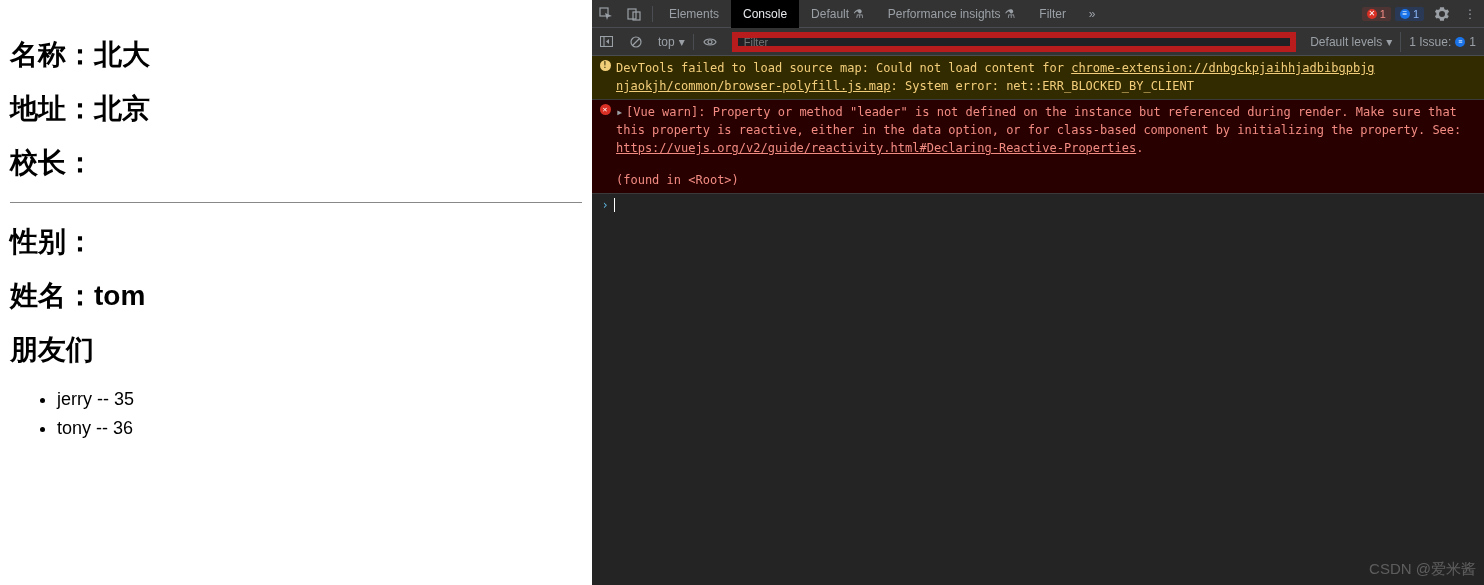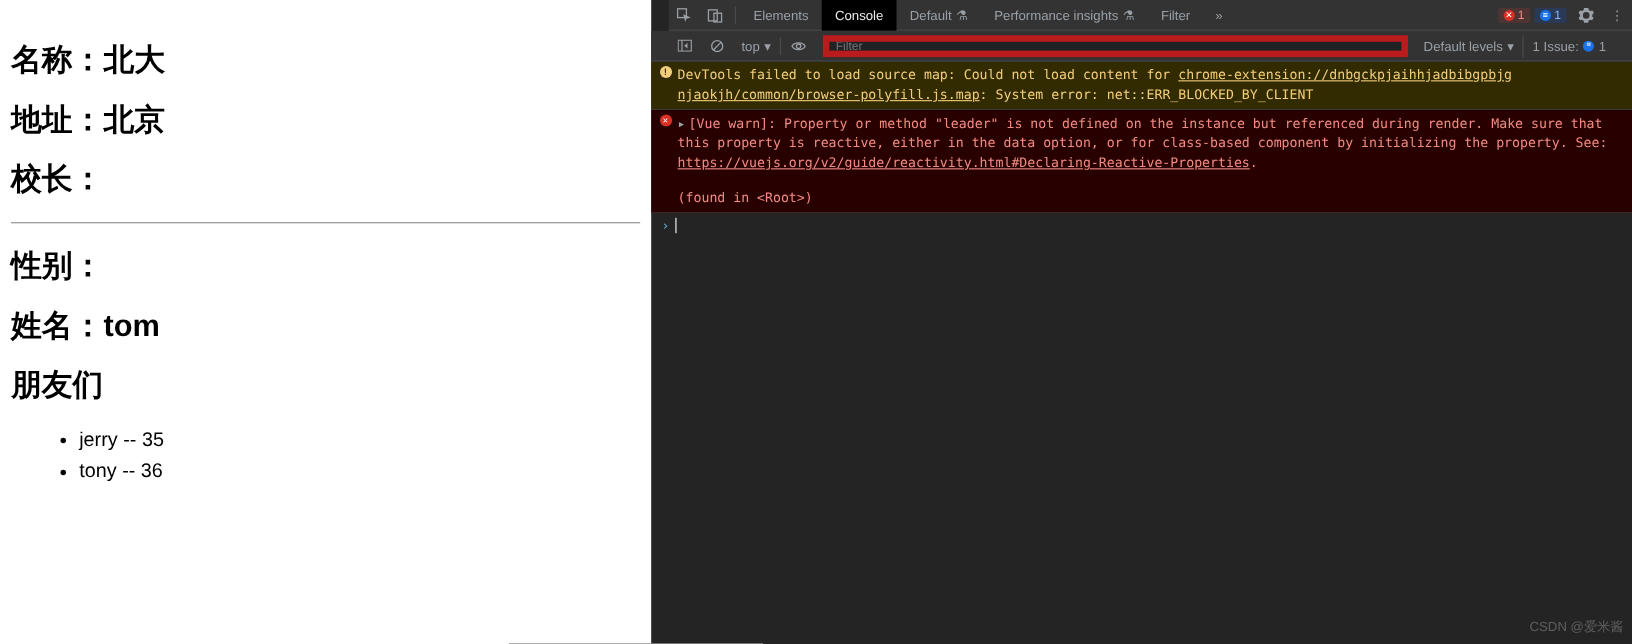--- a/index.html
+++ b/index.html
@@ -1,36 +1,36 @@
 <!DOCTYPE html>
 <html><head>
 <meta charset="utf-8">
 <style>
 * { margin: 0; padding: 0; box-sizing: border-box; }
 body { display: flex; width: 1484px; height: 585px; font-family: "Microsoft YaHei", Arial, sans-serif; overflow: hidden; }
 .page { width: 592px; background: #fff; padding: 20px 10px; }
 .page h2 { font-size: 28px; font-weight: bold; margin: 16px 0; }
 .page hr { border: none; border-top: 1px solid #888; margin: 20px 0; }
-.page ul { margin-left: 62px; margin-top: 12px; }
+.page ul { margin-left: 47px; margin-top: 12px; }
 .page li { font-size: 18px; line-height: 1.6; }
 
 .devtools { flex: 1; background: #242424; color: #cfd0d0; display: flex; flex-direction: column; font-family: "Segoe UI", Arial, sans-serif; font-size: 12px; }
-.dt-tabs { display: flex; align-items: center; height: 28px; background: #333; border-bottom: 1px solid #494c50; margin-left: 16px; }
+.dt-tabs { display: flex; align-items: center; height: 28px; background: #333; border-bottom: 1px solid #494c50; }
 .dt-icon { width: 28px; height: 28px; display: flex; align-items: center; justify-content: center; color: #9aa0a6; cursor: pointer; }
 .dt-tab { padding: 0 12px; height: 28px; display: flex; align-items: center; color: #9aa0a6; cursor: pointer; gap: 4px; }
 .dt-tab.active { background: #000; color: #e8eaed; }
 .dt-spacer { flex: 1; }
 .dt-badge { display: inline-flex; align-items: center; gap: 3px; padding: 1px 5px; border-radius: 2px; font-size: 11px; margin-right: 4px; }
 .dt-badge.err { background: #4e3534; color: #f28b82; }
 .dt-badge.info { background: #2a3a56; color: #8ab4f8; }
 .dt-badge .dot { width: 10px; height: 10px; border-radius: 50%; display: inline-flex; align-items:center; justify-content:center; font-size:8px; color:#fff; }
 .dt-badge.err .dot { background: #d93025; }
 .dt-badge.info .dot { background: #1a73e8; }
 
-.dt-toolbar { display: flex; align-items: center; height: 28px; background: #333; border-bottom: 1px solid #494c50; padding: 0 16px; gap: 2px; }
+.dt-toolbar { display: flex; align-items: center; height: 28px; background: #333; border-bottom: 1px solid #494c50; padding: 0 0; gap: 2px; }
 .dt-select { display: flex; align-items: center; gap: 4px; color: #9aa0a6; padding: 0 6px; cursor: pointer; }
 .dt-filter { flex: 1; margin: 0 6px; }
 .dt-filter input { width: 100%; height: 20px; background: #202124; border: 6px solid #b91c1c; color: #9aa0a6; padding: 0 6px; font-size: 11px; outline: none; }
 .dt-issue { display: flex; align-items: center; gap: 4px; padding: 0 8px; border-left: 1px solid #494c50; height: 20px; color: #9aa0a6; cursor: pointer; }
 
 .console-body { flex: 1; overflow: hidden; font-family: Consolas, Menlo, monospace; font-size: 12px; line-height: 1.5; }
 .msg { display: flex; padding: 3px 6px 4px 6px; border-bottom: 1px solid #3a3a3a; }
 .msg.warn { background: #332b00; color: #f3ce7a; }
 .msg.error { background: #290000; color: #f28b82; }
 .msg .gutter { width: 14px; flex-shrink: 0; display: flex; justify-content: center; padding-top: 1px; }
@@ -41,21 +41,21 @@
 .msg .src { color: #8a8a8a; padding-left: 8px; text-decoration: underline; white-space: nowrap; }
 .msg.error .src { color: #a97b7b; }
 .link { text-decoration: underline; }
 .msg .expand { display:inline-block; width:8px; color:#9aa0a6; margin-right:2px; }
 
 .prompt { display: flex; align-items: center; padding: 2px 6px; }
 .prompt .chev { color: #5db0d7; width: 14px; text-align: center; }
 .prompt .cursor { width: 1px; height: 14px; background: #fff; margin-left: 2px; animation: blink 1s step-end infinite; }
 @keyframes blink { 50% { opacity: 0; } }
 
-.watermark { position: fixed; right: 8px; bottom: 6px; color: rgba(200,200,200,0.35); font-size: 12px; font-family: Arial, sans-serif; pointer-events:none; }
+.watermark { position: fixed; right: 8px; bottom: 6px; color: rgba(200,200,200,0.35); font-size: 15px; font-family: Arial, sans-serif; pointer-events:none; }
 </style>
 </head>
 <body>
 
 <div class="page">
   <h2><span>名称：</span><span>北大</span></h2>
   <h2><span>地址：</span><span>北京</span></h2>
   <h2><span>校长：</span><span></span></h2>
   <hr>
   <h2><span>性别：</span><span></span></h2>

